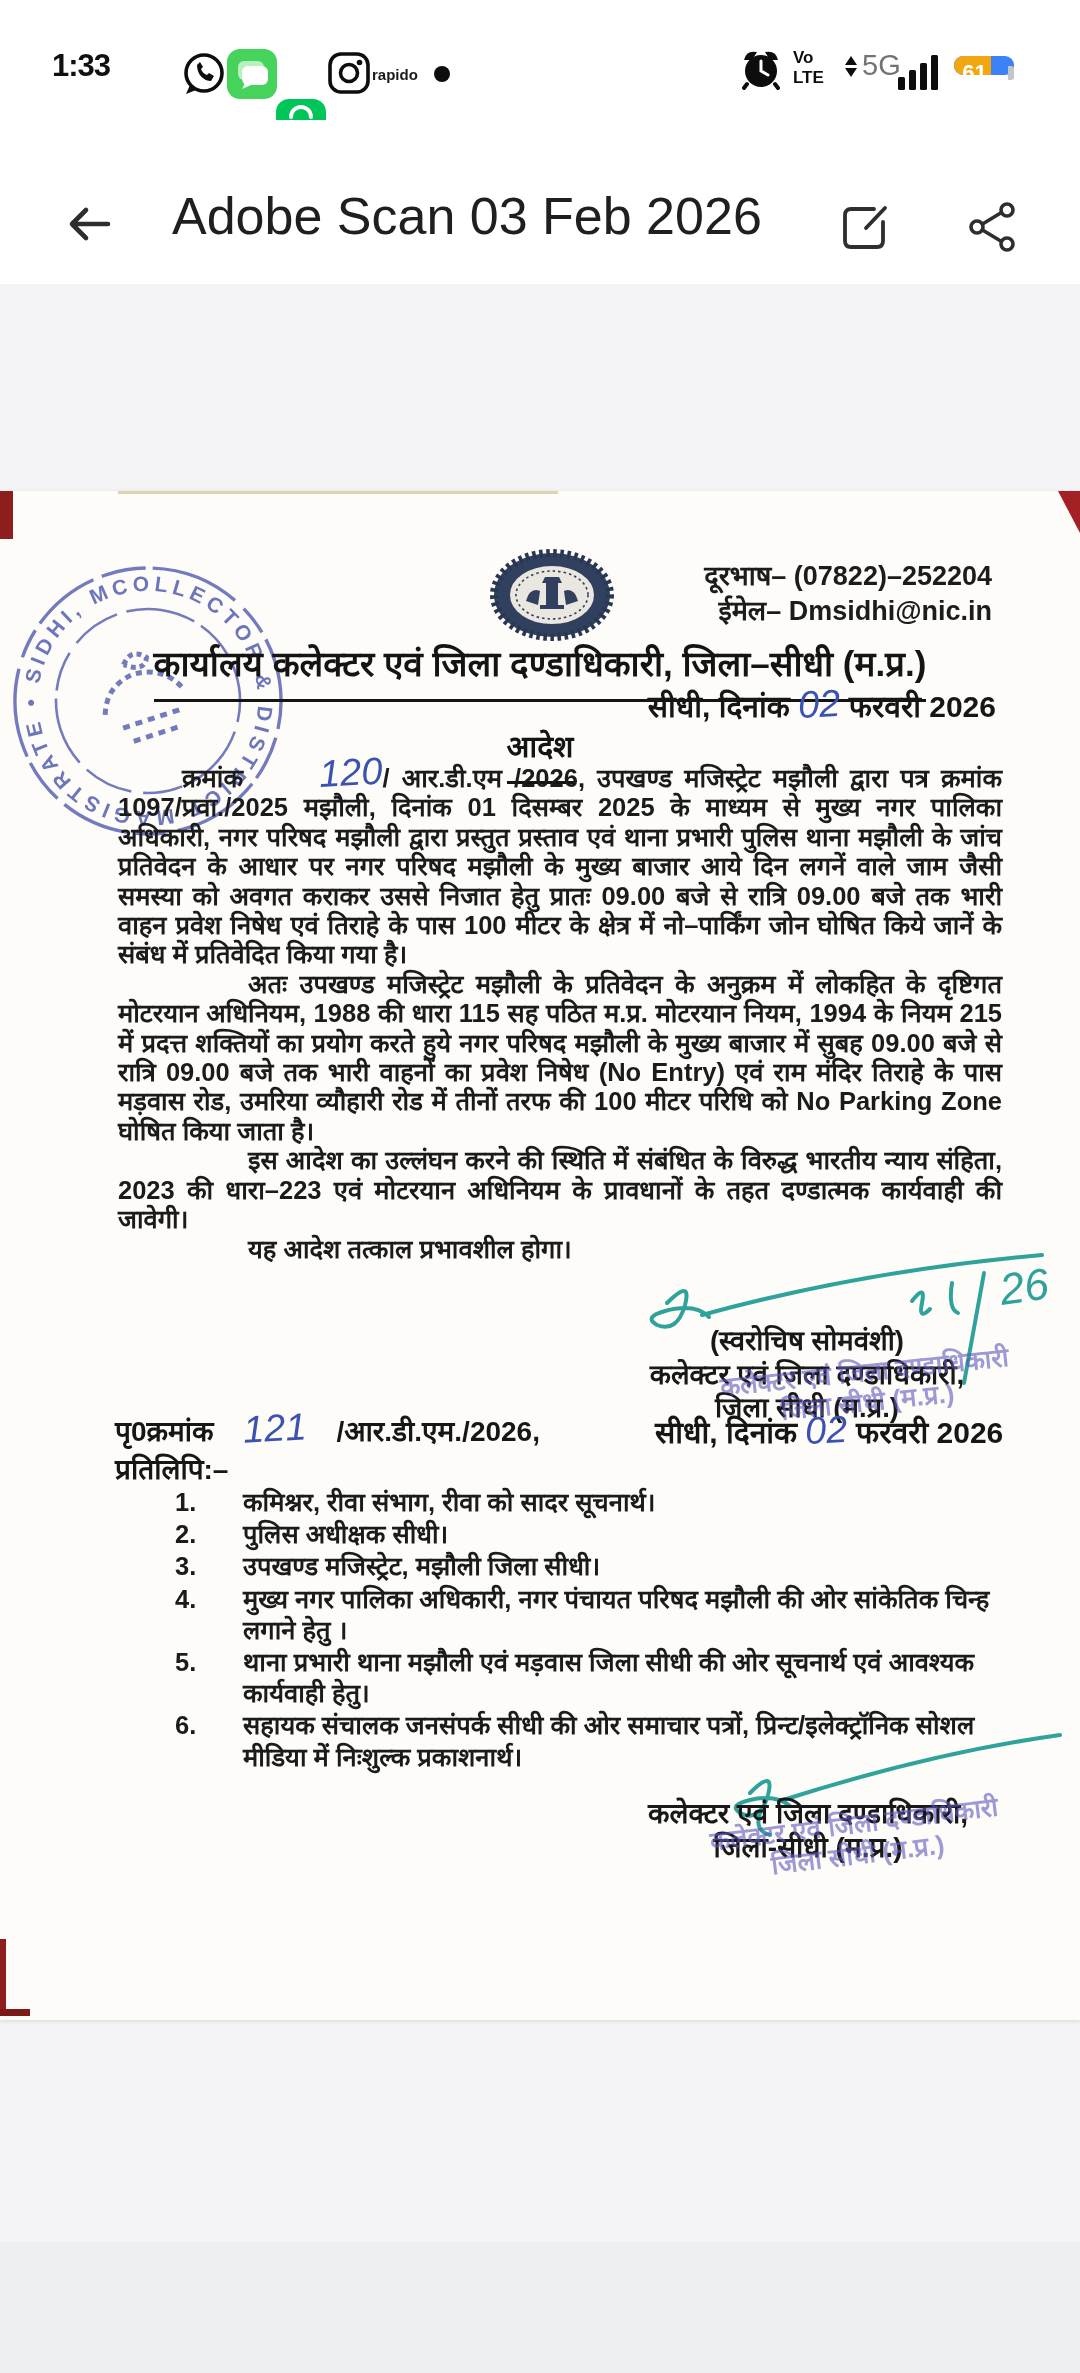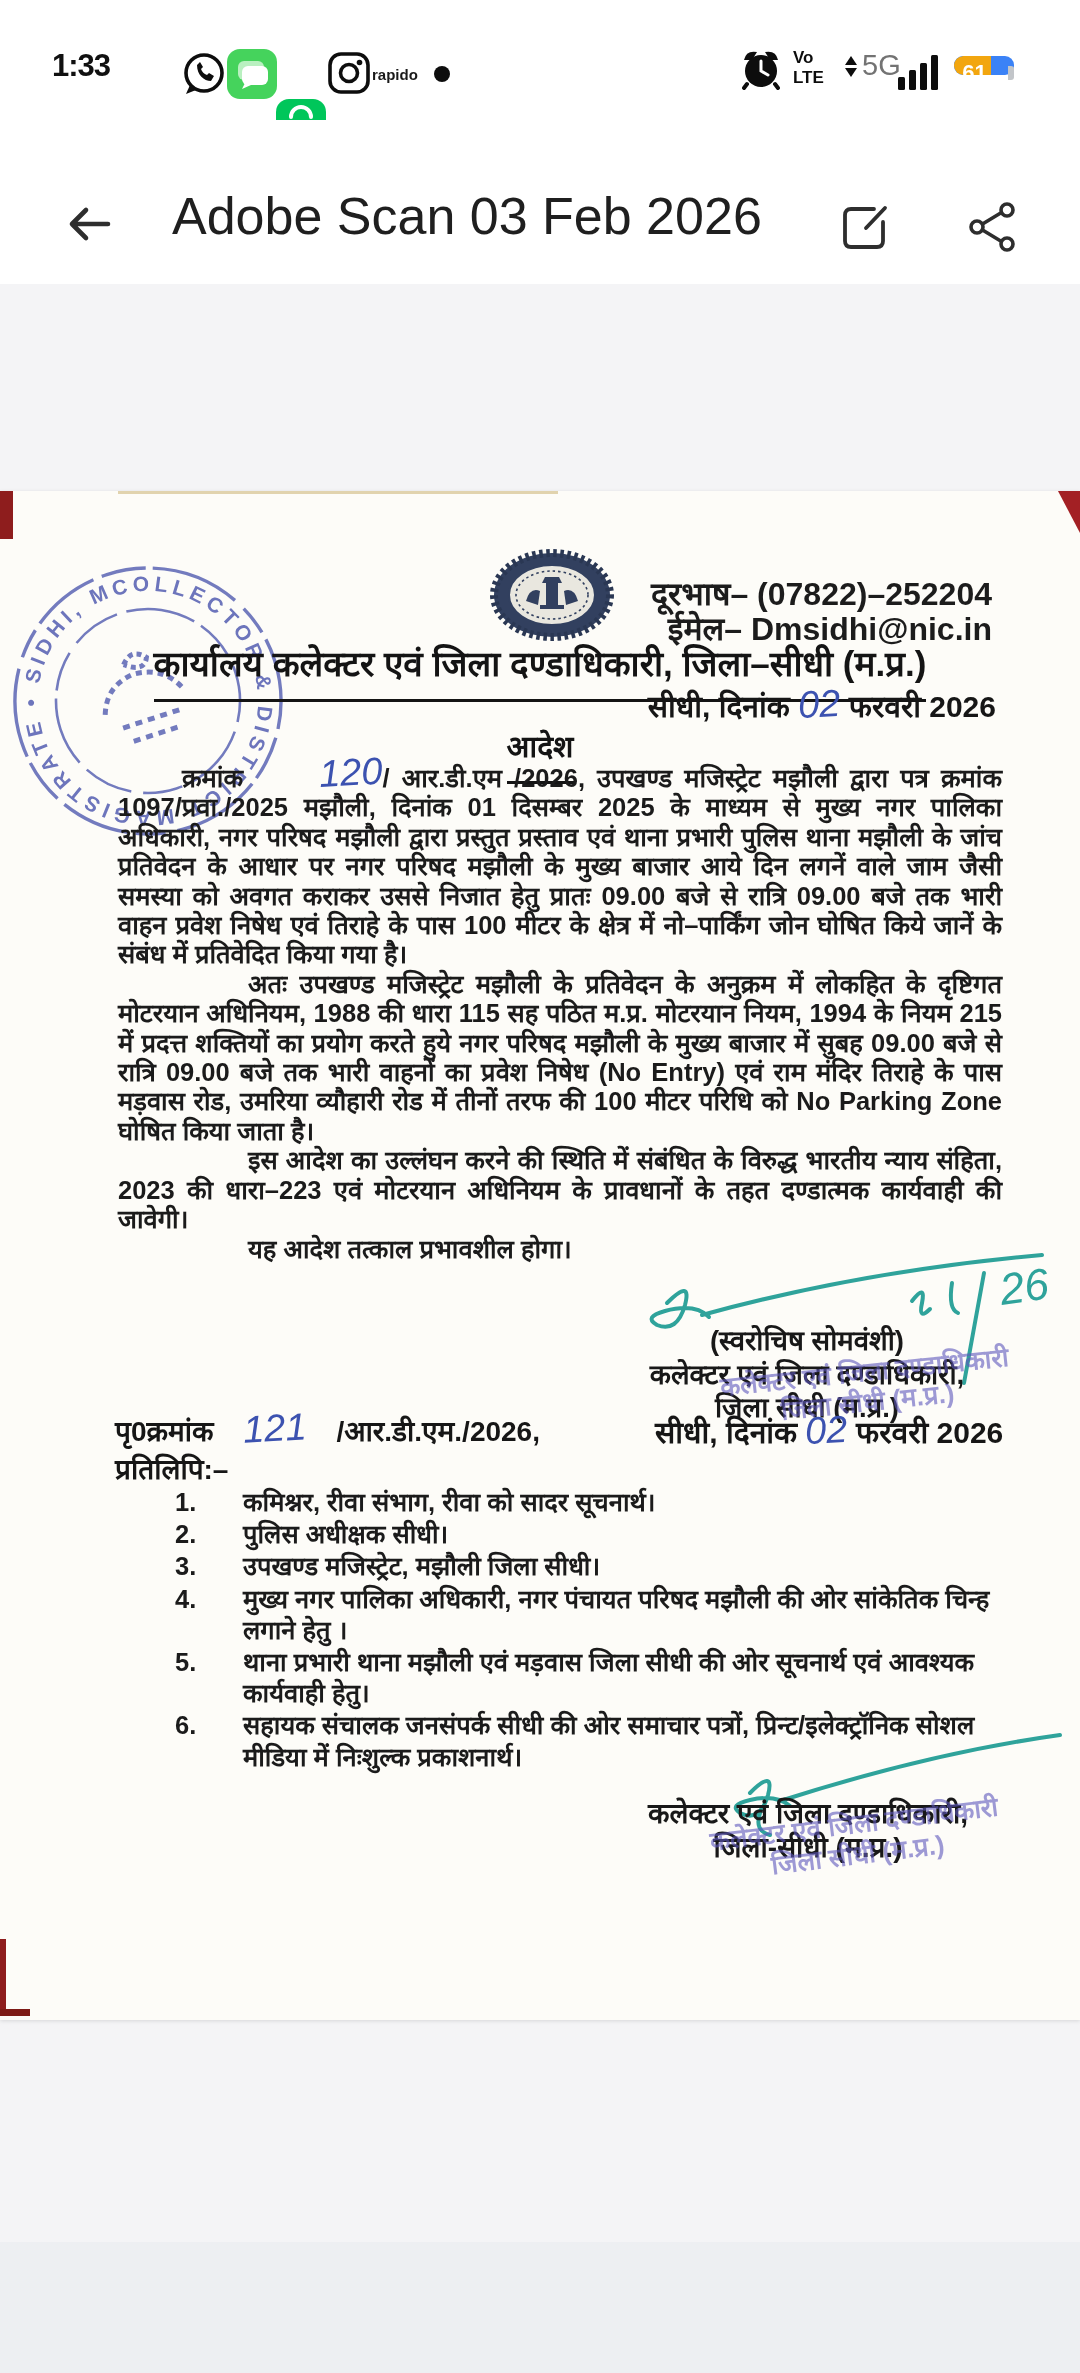--- a/index.html
+++ b/index.html
@@ -34,21 +34,21 @@
   .page{position:absolute;top:207px;left:0;width:1080px;height:1529px;background:#fdfcf8;box-shadow:0 1px 4px rgba(0,0,0,.12);}
   
   .edge-top{position:absolute;left:118px;top:0;width:440px;height:3px;background:#d2bd85;opacity:.65;}
   .red-tl{position:absolute;left:0;top:0;width:13px;height:48px;background:#8e1d1d;}
   .red-tr{position:absolute;right:0;top:0;width:0;height:0;border-right:22px solid #a32024;border-bottom:42px solid transparent;}
   .red-bl{position:absolute;left:0;top:1448px;width:6px;height:76px;background:#8e1d1d;}
   .red-bl-foot{position:absolute;left:0;top:1518px;width:30px;height:7px;background:#7d1a16;}
   
   .roundstamp{position:absolute;left:-2px;top:60px;width:300px;height:300px;transform:rotate(-18deg);opacity:.85;}
   .emblem{position:absolute;left:488px;top:56px;width:128px;height:96px;}
-  .contact{position:absolute;right:88px;top:86px;text-align:right;font-size:32px;font-weight:600;line-height:35px;color:#1c1c1c;}
+  .contact{position:absolute;right:88px;top:68px;text-align:right;font-size:27px;font-weight:600;line-height:35px;color:#1c1c1c;}
   .officetitle{position:absolute;left:0;top:148px;width:1080px;text-align:center;font-size:35px;font-weight:700;color:#141414;}
   .officetitle span{border-bottom:3px solid #141414;padding-bottom:16px;}
   .datetop{position:absolute;right:84px;top:194px;font-size:30px;font-weight:700;color:#161616;}
   .orderhead{position:absolute;left:0;top:234px;width:1080px;text-align:center;font-size:30px;font-weight:700;color:#141414;}
   .orderhead span{border-bottom:3px solid #141414;padding-bottom:18px;}
   
   .bodytext{position:absolute;left:118px;top:273px;width:884px;font-size:25.5px;line-height:29.4px;
             font-weight:600;color:#1b1b1b;text-align:justify;}
   .bodytext p{margin:0;}
   .p1{text-indent:64px;}

